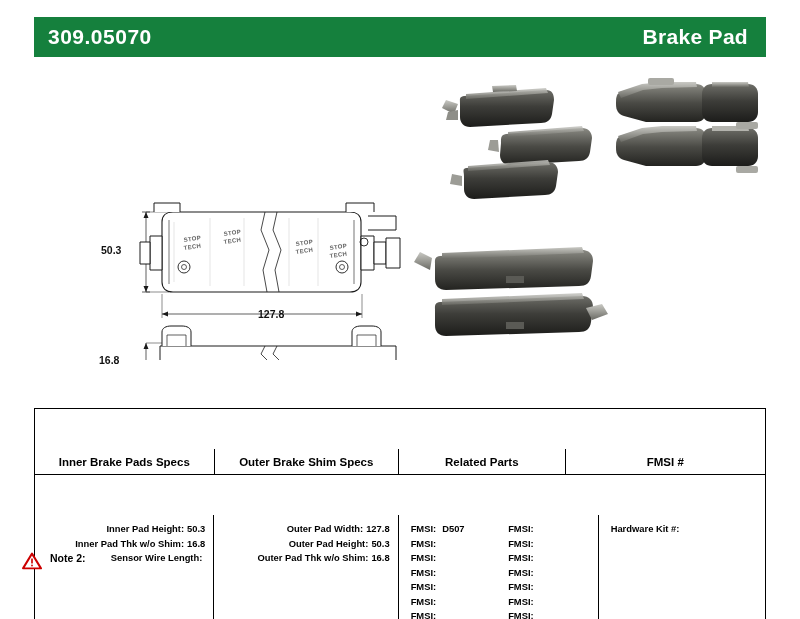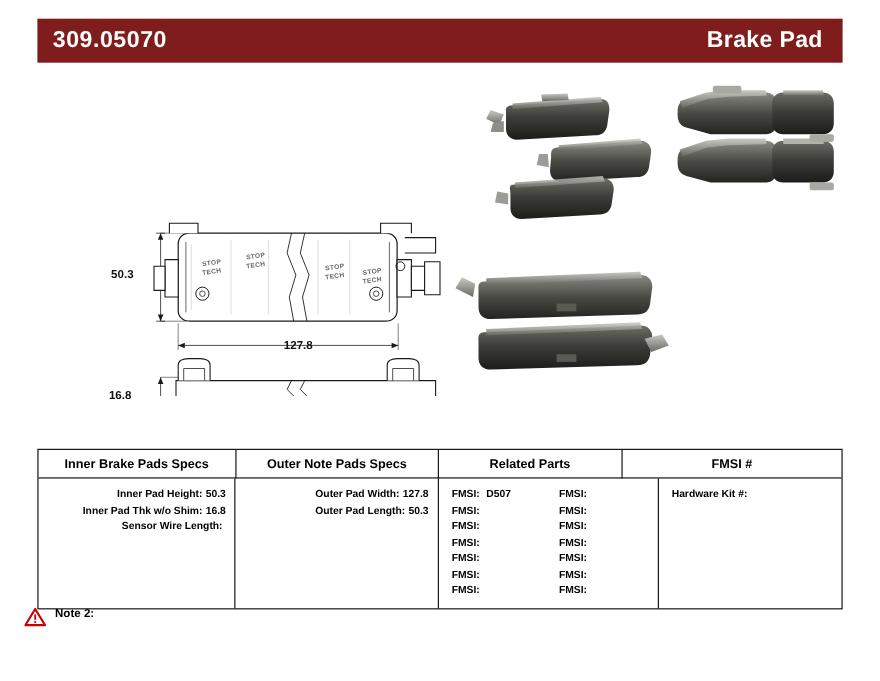--- a/index.html
+++ b/index.html
@@ -14,21 +14,21 @@
     width: 800px; height: 619px;
     background: #ffffff;
     overflow: hidden;
   }
 
   
   .header {
     position: absolute;
     left: 34px; top: 17px;
     width: 732px; height: 40px;
-    background: #7f1d1d;
+    background: #15803d;
     display: flex;
     align-items: center;
     justify-content: space-between;
     padding: 0 18px 0 14px;
   }
   .header .part-number {
     color: #ffffff;
     font-size: 21px;
     font-weight: bold;
     letter-spacing: 0.5px;
@@ -58,21 +58,21 @@
   .dim-t { left: 65px; top: 284px; }
 
   
   .spec-table {
     position: absolute;
     left: 34px; top: 408px;
     width: 732px;
     border: 1.3px solid #000;
     border-collapse: collapse;
   }
-  .spec-table .row { display: flex; }
+  .spec-table .row { display: flex; margin-top: 40px; }
   .spec-table .hdr-cell {
     border-right: 1.3px solid #000;
     border-bottom: 1.3px solid #000;
     height: 26px;
     display: flex; align-items: center; justify-content: center;
     font-size: 11.5px;
     font-weight: bold;
     color: #000;
   }
   .spec-table .hdr-cell:last-child { border-right: none; }
@@ -303,36 +303,37 @@
         <path d="M190,238 L206,234 L212,244 L196,250 Z" fill="url(#shimG)"></path>
         <path d="M110,252 L128,252 L128,259 L110,259 Z" fill="#5a5a55"></path>
       </g>
     </svg>
   </div>
 
   <div class="spec-table">
 
     <div class="row">
       <div class="hdr-cell c1">Inner Brake Pads Specs</div>
-      <div class="hdr-cell c2">Outer Note Pads Specs</div>
+      <div class="hdr-cell c2">Outer Brake Shim Specs</div>
       <div class="hdr-cell c4">Related Parts</div>
       <div class="hdr-cell c3">FMSI #</div>
     </div>
 
     <div class="row">
 
       <div class="body-cell c1">
         <div class="spec-line"><span>Inner Pad Height:</span><span class="val">50.3</span></div>
         <div class="spec-line"><span>Inner Pad Thk w/o Shim:</span><span class="val">16.8</span></div>
         <div class="spec-line"><span>Sensor Wire Length:</span><span class="val"></span></div>
       </div>
 
       <div class="body-cell c2">
         <div class="spec-line"><span>Outer Pad Width:</span><span class="val">127.8</span></div>
-        <div class="spec-line"><span>Outer Pad Length:</span><span class="val">50.3</span></div>
+        <div class="spec-line"><span>Outer Pad Height:</span><span class="val">50.3</span></div>
+        <div class="spec-line"><span>Outer Pad Thk w/o Shim:</span><span class="val">16.8</span></div>
       </div>
 
       <div class="body-cell c3">
         <div class="fmsi-grid">
           <div class="fmsi-col">
             <div class="fmsi-line"><span class="fmsi-label">FMSI:</span><span class="val">D507</span></div>
             <div class="fmsi-line"><span class="fmsi-label">FMSI:</span><span class="val"></span></div>
             <div class="fmsi-line"><span class="fmsi-label">FMSI:</span><span class="val"></span></div>
             <div class="fmsi-line"><span class="fmsi-label">FMSI:</span><span class="val"></span></div>
             <div class="fmsi-line"><span class="fmsi-label">FMSI:</span><span class="val"></span></div>

